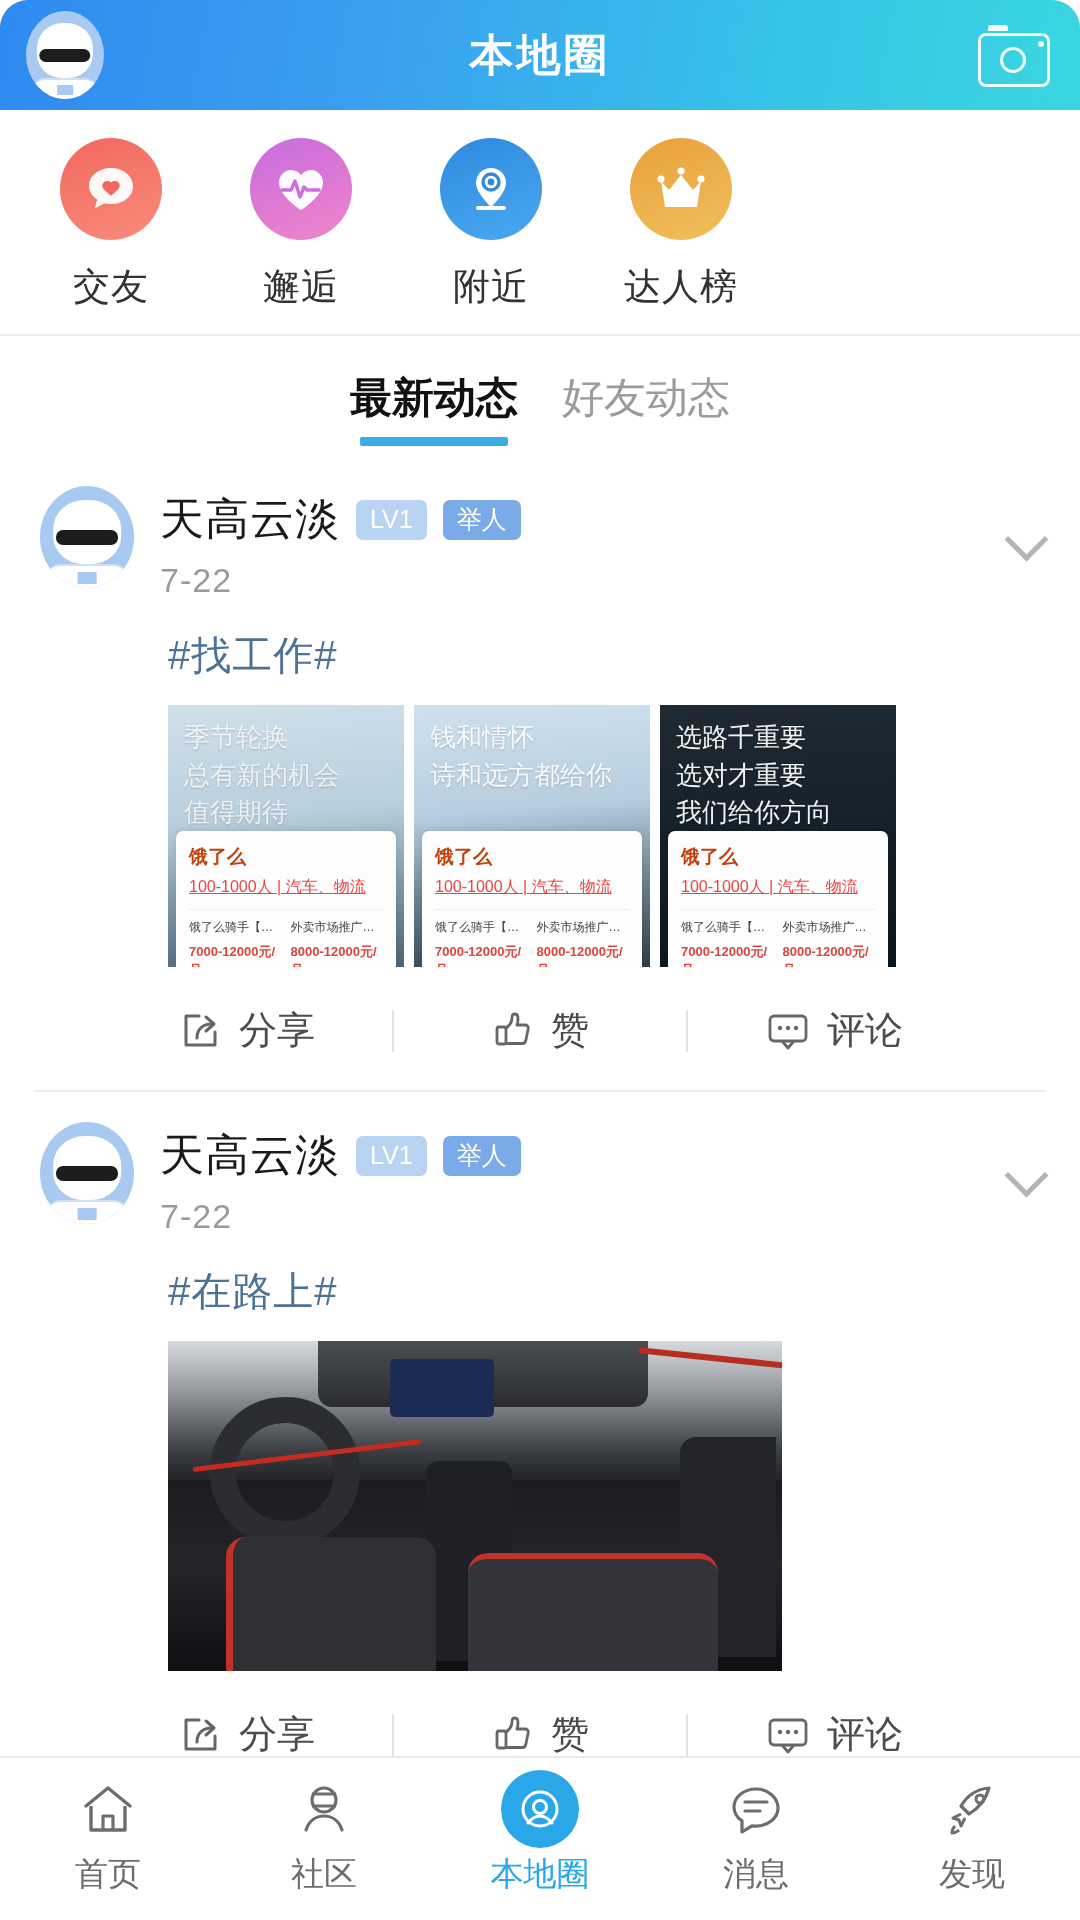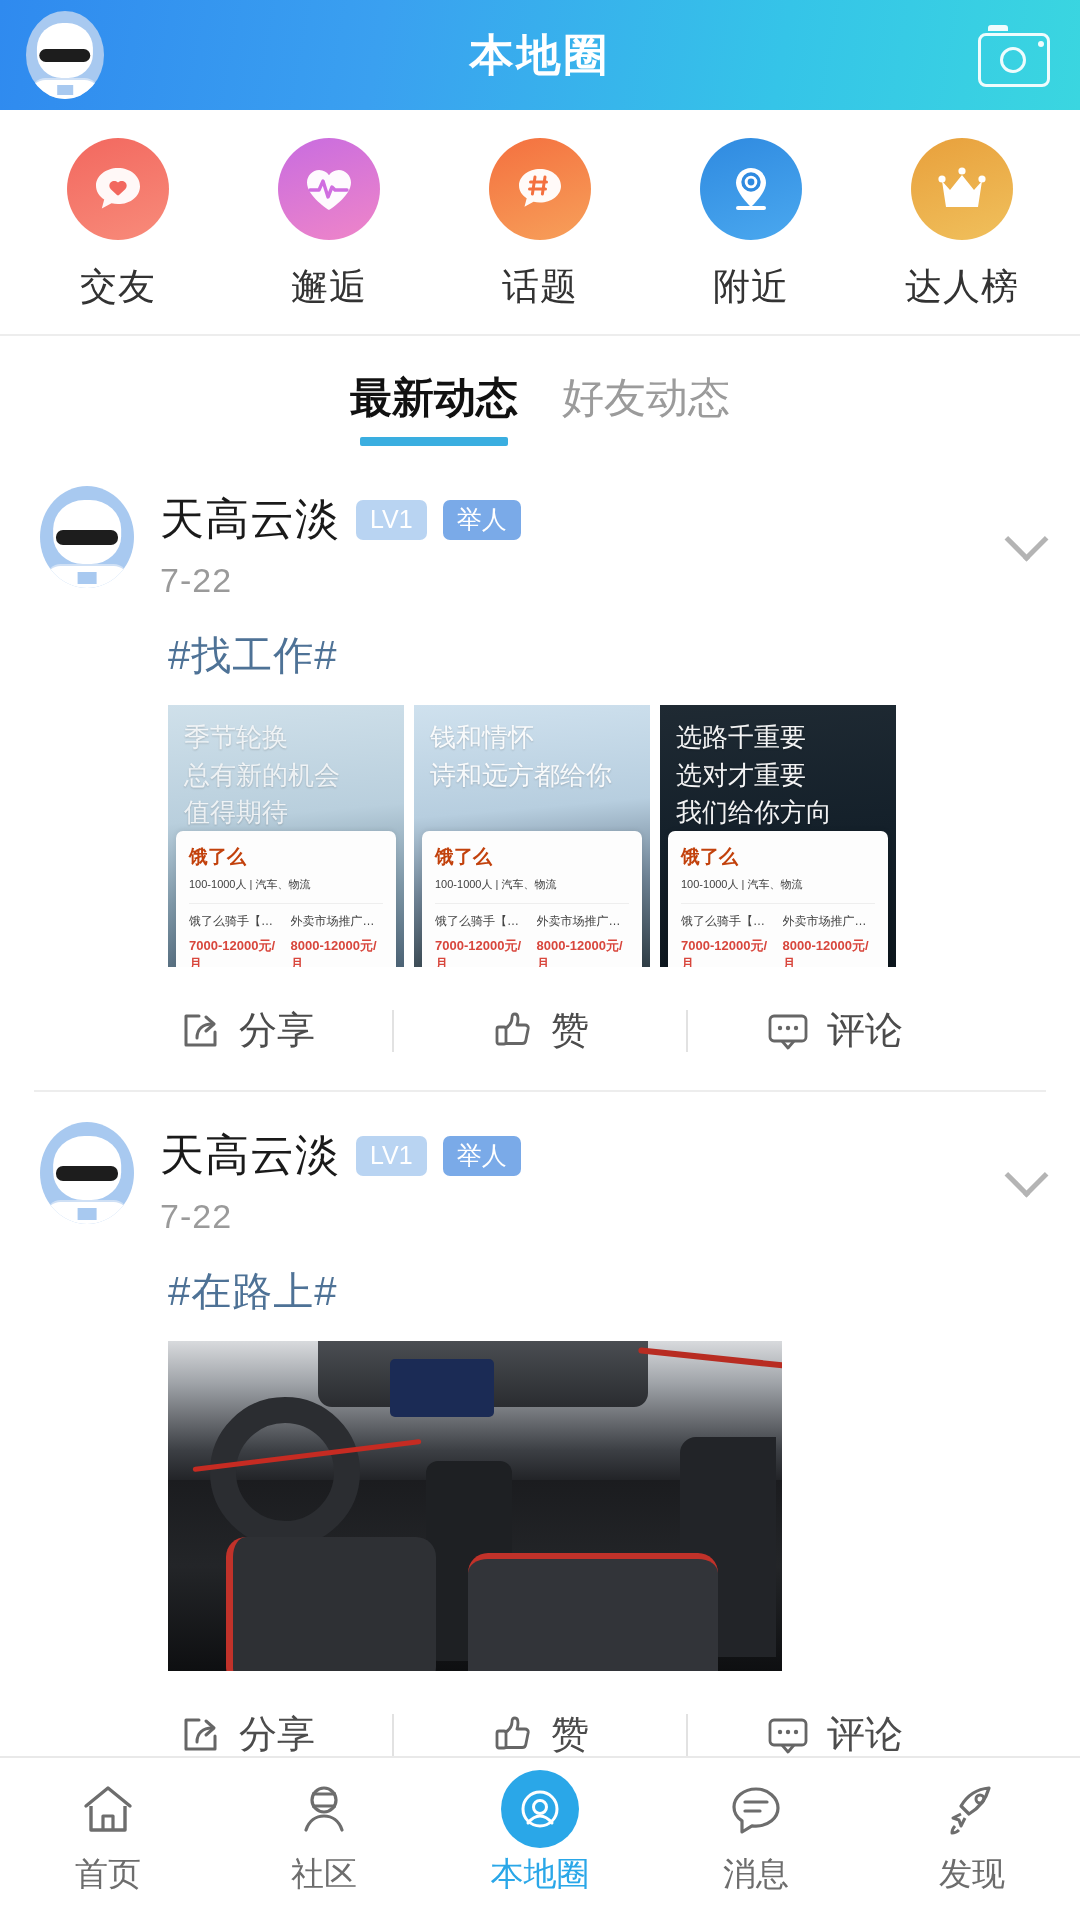--- a/index.html
+++ b/index.html
@@ -2,21 +2,21 @@
 <html><head>
 <meta charset="utf-8">
 <style>
   * { margin:0; padding:0; box-sizing:border-box; }
   html,body { width:1080px; height:1920px; }
   body {
     font-family:"Liberation Sans","DejaVu Sans",sans-serif;
     background:#ffffff; overflow:hidden;
     -webkit-font-smoothing:antialiased;
   }
-  .phone { position:relative; width:1080px; height:1920px; background:#fff; overflow:hidden; }
+  .phone { position:relative; width:1080px; height:1920px; background:#fff; overflow:hidden;border-radius:28px; }
 
   
   .header {
     position:relative; height:110px; width:100%;
     background:linear-gradient(100deg,#2f8aef 0%,#3aa0f0 35%,#35c4e8 72%,#3ad6e0 100%);
     display:flex; align-items:center; justify-content:space-between;
     padding:0 26px;
   }
   .hdr-avatar {
     width:78px; height:88px; border-radius:50%;
@@ -41,24 +41,23 @@
     position:absolute; left:10px; top:2px; width:20px; height:6px;
     background:rgba(255,255,255,.92); border-radius:3px 3px 0 0;
   }
   .cam-dot {
     position:absolute; right:10px; top:18px; width:6px; height:6px;
     background:rgba(255,255,255,.92); border-radius:50%;
   }
 
   
   .cats {
-    display:flex; justify-content:center; align-items:flex-start;
+    display:flex; justify-content:flex-start; align-items:flex-start;
     padding:28px 16px 22px 16px; background:#fff;
     border-bottom:2px solid #ededed;
-    gap:21px;
   }
   .cat { display:flex; flex-direction:column; align-items:center; width:190px; }
   .cat-icon {
     width:102px; height:102px; border-radius:50%;
     display:flex; align-items:center; justify-content:center;
     position:relative;
   }
   .cat-label { margin-top:22px; font-size:37px; color:#333; letter-spacing:1px; }
 
   .ic-friend { background:linear-gradient(160deg,#f2685f,#f88b7a); }
@@ -121,21 +120,21 @@
     text-shadow:0 1px 2px rgba(0,0,0,.18);
   }
   .jc1 .jc-lines { color:rgba(255,255,255,.80); }
   .jc3 .jc-lines { color:rgba(255,255,255,.95); }
   .jc-inner {
     position:absolute; left:8px; right:8px; bottom:0; top:126px;
     background:#fdfdfd; border-radius:7px 7px 0 0; padding:13px 13px 0 13px;
     box-shadow:0 -1px 5px rgba(0,0,0,.08);
   }
   .jc-comp { font-size:19px; font-weight:700; color:#c2410c; }
-  .jc-sub { font-size:11px; color:#404040; margin-top:7px; }
+  .jc-sub { font-size:16px; color:#ef4444; margin-top:7px;text-decoration:underline; }
   .jc-divider { height:1px; background:#eee; margin:11px 0 9px 0; }
   .jc-jobs { display:flex; gap:9px; }
   .jc-job { flex:1 1 0; min-width:0; }
   .jc-job-t {
     font-size:12px; color:#444; white-space:nowrap;
     overflow:hidden; text-overflow:ellipsis;
   }
   .jc-job-s { font-size:13px; color:#d8463c; margin-top:7px; font-weight:700; }
 
   
@@ -241,29 +240,20 @@
     <div class="cat">
       <div class="cat-icon ic-encounter">
         <svg class="sv" width="58" height="56" viewBox="0 0 58 56">
           <path d="M29 49S7 35.4 7 21.5C7 14.6 12.5 9 19.2 9c4.1 0 7.8 2.1 9.8 5.3C31 11.1 34.7 9 38.8 9 45.5 9 51 14.6 51 21.5 51 35.4 29 49 29 49z" fill="#fff" opacity=".96"></path>
           <path d="M10 29h9l4-9 5 16 4-10 3 3h12" fill="none" stroke="#d06ee0" stroke-width="3.4" stroke-linecap="round" stroke-linejoin="round"></path>
         </svg>
       </div>
       <div class="cat-label">邂逅</div>
     </div>
 
-    <div class="cat">
-      <div class="cat-icon ic-topic">
-        <svg class="sv" width="56" height="56" viewBox="0 0 56 56">
-          <path d="M28 8C16.4 8 7 15.4 7 24.5c0 5.2 3 9.8 7.7 12.8l-2.2 8.4 9-4.9c2 .4 4.2.7 6.5.7 11.6 0 21-7.4 21-16.5C49 15.4 39.6 8 28 8z" fill="#fff" opacity=".96"></path>
-          <path d="M23 16l-2.6 17M33 16l-2.6 17M18.5 21h16M17.5 28h16" stroke="#f4703f" stroke-width="3" stroke-linecap="round"></path>
-        </svg>
-      </div>
-      <div class="cat-label">话题</div>
-    </div>
 
     <div class="cat">
       <div class="cat-icon ic-near">
         <svg class="sv" width="56" height="56" viewBox="0 0 56 56">
           <path d="M28 7c-8.3 0-15 6.6-15 14.8 0 10.6 15 24.2 15 24.2s15-13.6 15-24.2C43 13.6 36.3 7 28 7z" fill="#fff"></path>
           <circle cx="28" cy="21" r="8" fill="none" stroke="#2f8ae0" stroke-width="3.4"></circle>
           <circle cx="28" cy="21" r="3.4" fill="#2f8ae0"></circle>
           <rect x="13" y="45" width="30" height="4" rx="2" fill="#fff"></rect>
         </svg>
       </div>

